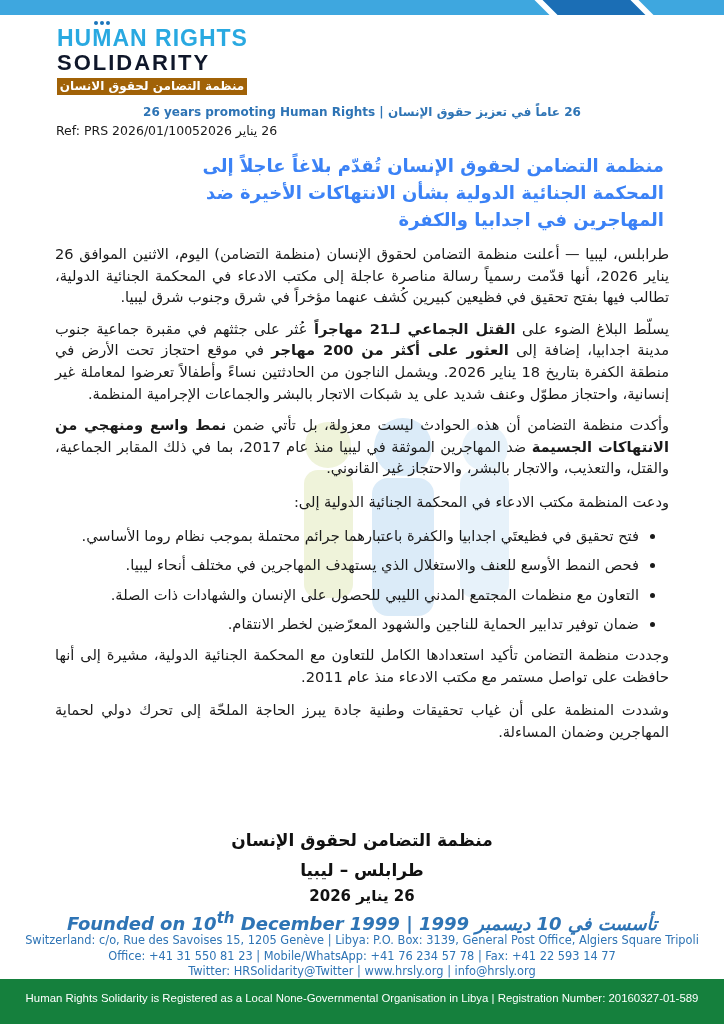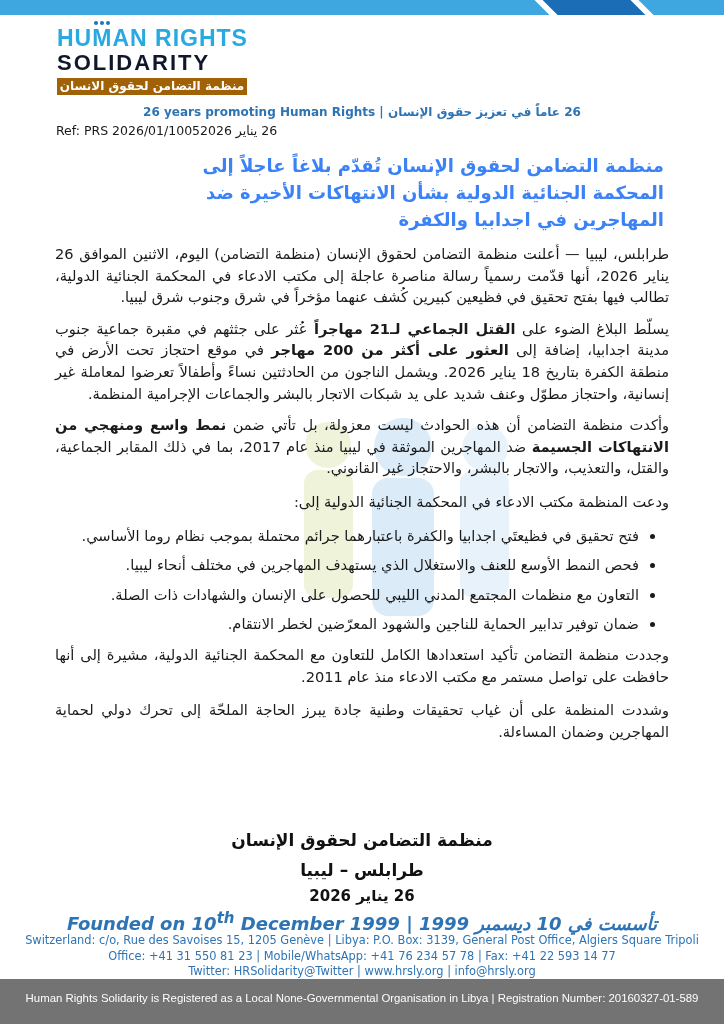--- a/index.html
+++ b/index.html
@@ -48,21 +48,21 @@
   
   .signature{position:absolute;top:825px;left:0;width:724px;text-align:center;direction:rtl;z-index:2;}
   .sig-l{font-weight:bold;font-size:17px;line-height:30px;color:#111;}
   .sig-d{font-weight:bold;font-size:15px;line-height:22px;color:#111;}
   
   .footer{position:absolute;top:909px;left:0;width:724px;text-align:center;color:#2E74B5;z-index:2;}
   .founded{font-size:18px;font-weight:bold;line-height:18px;font-style:italic;}
   .founded .ar{direction:rtl;unicode-bidi:isolate;}
   .f-small{font-size:11.4px;line-height:15.6px;}
   
-  .bottombar{position:absolute;bottom:0;left:0;width:724px;height:45px;background:#737373;}
+  .bottombar{position:absolute;bottom:0;left:0;width:724px;height:45px;background:#15803d;}
   .bottombar .reg{padding-top:13px;text-align:center;color:#ffffff;font-size:11.4px;
     font-family:"Liberation Sans",sans-serif;}
 </style>
 </head>
 <body>
 
 <div class="page">
 
   <div class="topbar">
     <div class="slash dark"></div>

